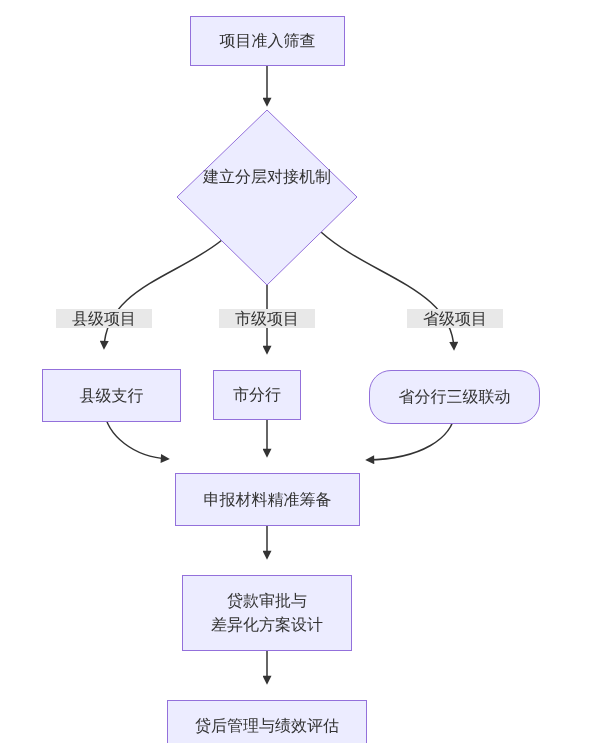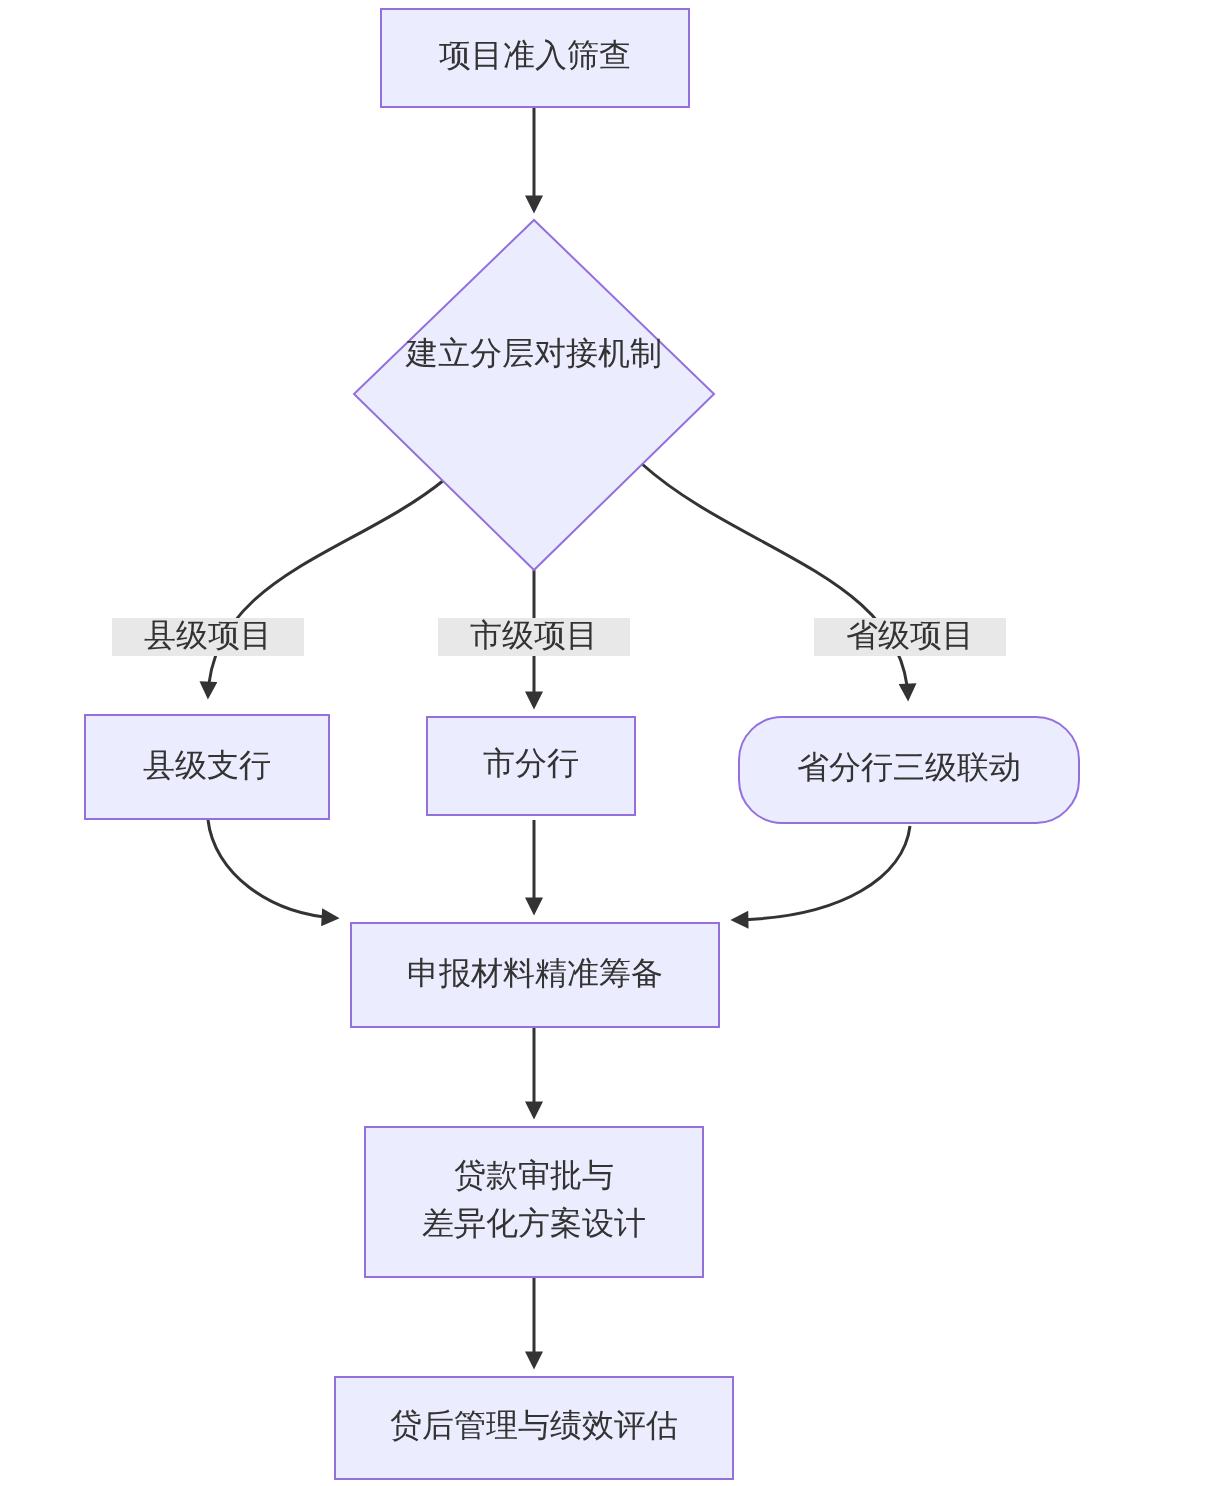--- a/index.html
+++ b/index.html
@@ -29,20 +29,21 @@
     background: var(--node-fill);
     border: 1px solid var(--node-border);
     display: flex;
     align-items: center;
     justify-content: center;
     color: var(--text);
     font-size: 16px;
     line-height: 1.5;
     text-align: center;
     white-space: pre-line;
+    margin-top: 12px;
   }
   .diamond-label {
     position: absolute;
     left: 177px; top: 167px; width: 180px; height: 60px;
     display: flex; align-items: flex-start; justify-content: center;
     color: var(--text); font-size: 16px; text-align: center;
     background: transparent;
   }
   .edge-label {
     position: absolute;
@@ -50,22 +51,22 @@
     background: var(--edge-label-bg);
     color: var(--text);
     font-size: 16px;
     line-height: 19px;
     padding: 0 16px;
     white-space: nowrap;
     font-family: Liberation Serif, serif;
   }
   
   #n-screening { left: 190px; top: 4px;   width: 155px; height: 50px; }
-  #n-county    { left: 42px;  top: 357px; width: 123px; height: 53px; }
-  #n-city      { left: 213px; top: 358px; width: 105px; height: 50px; }
+  #n-county    { left: 42px;  top: 357px; width: 139px; height: 53px; }
+  #n-city      { left: 213px; top: 358px; width: 88px; height: 50px; }
   #n-province  { left: 369px; top: 358px; width: 171px; height: 54px; border-radius: 22px; }
   #n-materials { left: 175px; top: 461px; width: 185px; height: 53px; }
   #n-approval  { left: 182px; top: 563px; width: 170px; height: 76px; }
   #n-postloan  { left: 167px; top: 688px; width: 200px; height: 52px; }
   #el-county   { left: 104px; top: 309px; }
   #el-city     { left: 267px; top: 309px; }
   #el-province { left: 455px; top: 309px; }
 </style>
 </head>
 <body>

